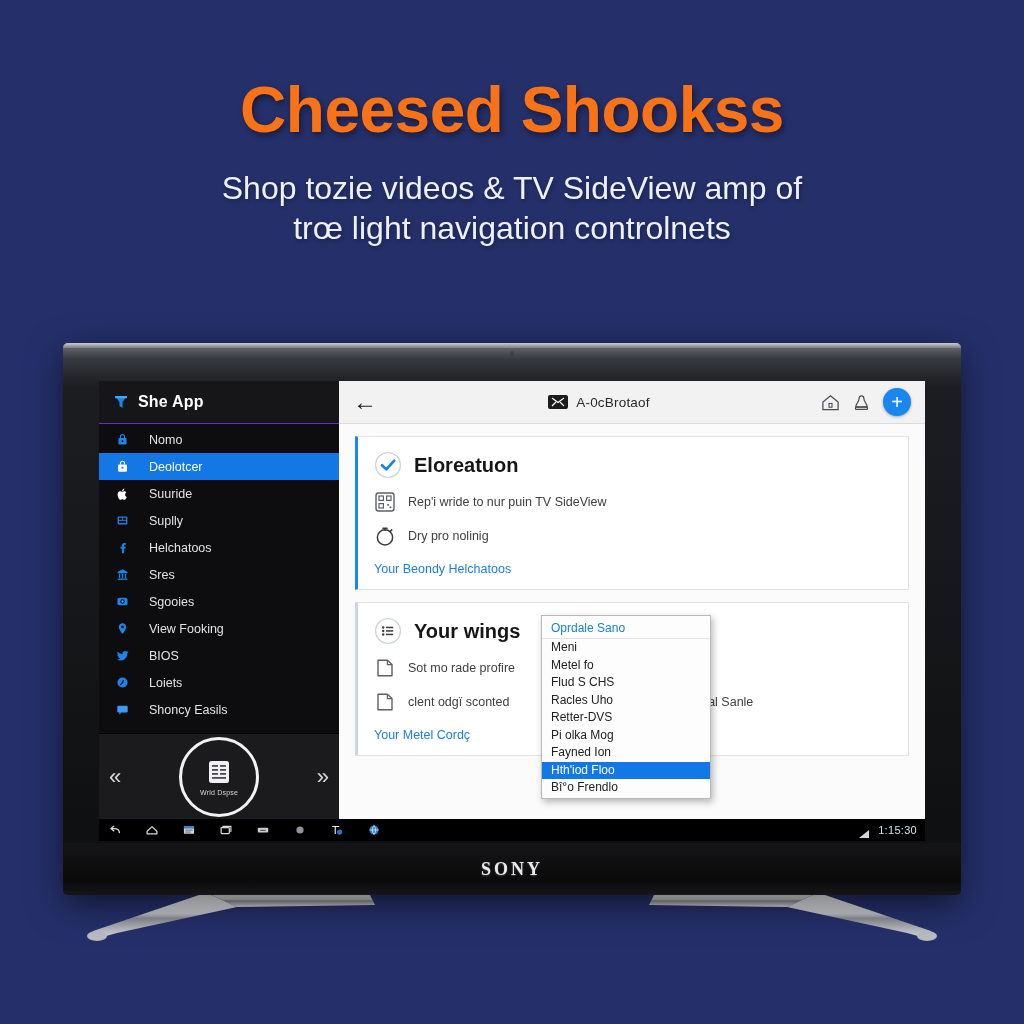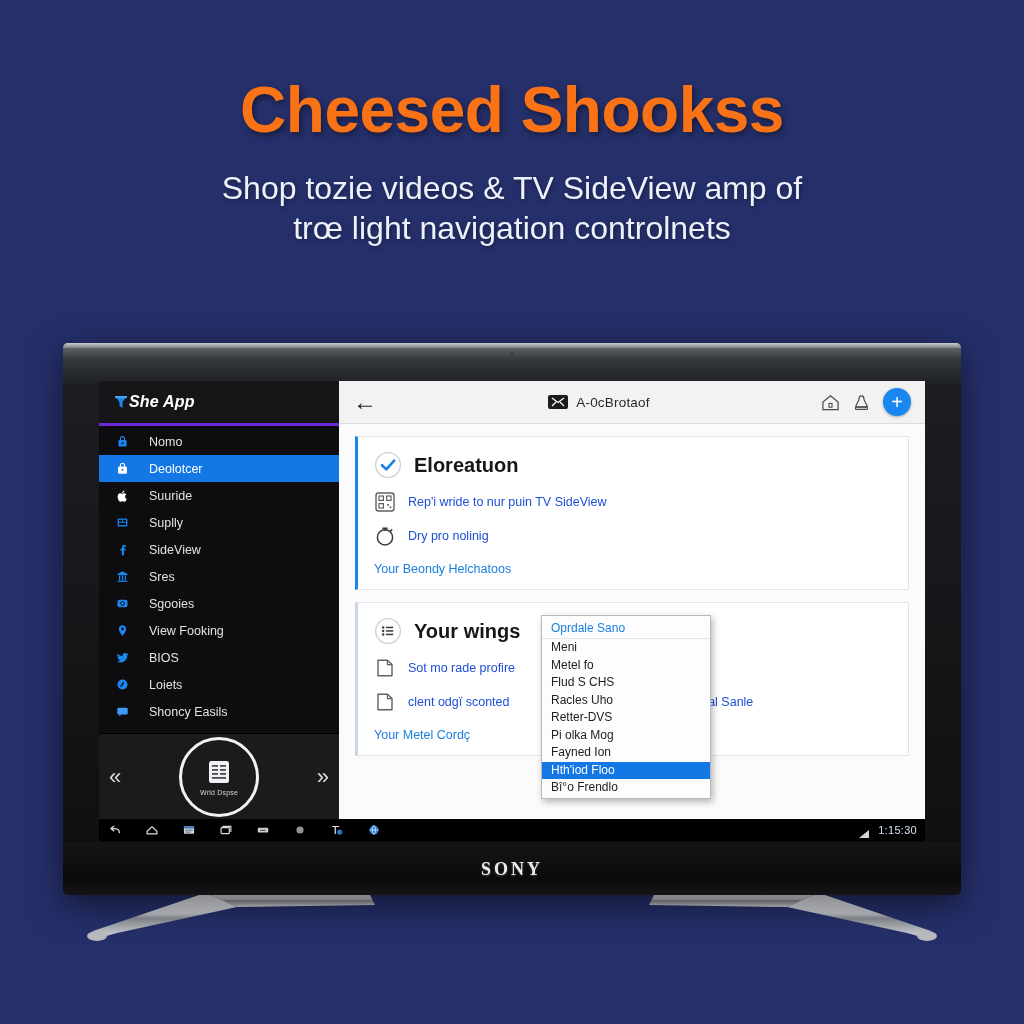--- a/index.html
+++ b/index.html
@@ -94,24 +94,23 @@
   .leg{position:absolute;top:548px;height:58px;width:300px;}
   .leg svg{display:block;}
 
   
   .sidebar{
     width:240px;background:#0d0d0f;
     display:flex;flex-direction:column;
     flex:0 0 240px;
   }
   .sb-header{
-    height:42px;display:flex;align-items:center;
+    height:42px;display:flex;align-items:center;gap:9px;
     padding:0 14px;background:#161618;
-    border-bottom:3px solid #6d28d9;
-    font-style:italic;
+    border-bottom:1px solid #6d28d9;
   }
   .sb-logo{width:16px;height:16px;flex:0 0 16px;}
   .sb-title{color:#fff;font-size:16px;font-weight:bold;letter-spacing:.2px;}
   .sb-list{flex:1;overflow:hidden;padding-top:2px;}
   .sb-item{
     height:27px;display:flex;align-items:center;gap:20px;
     padding:0 16px;color:#e2e2e4;font-size:12.5px;
     box-sizing:border-box;
   }
   .sb-item.active{background:#1477e6;color:#fff;}
@@ -166,21 +165,21 @@
     border-left:3px solid #1a86f0;
     padding:14px 16px 12px 16px;
     margin-bottom:12px;
   }
   .card.second{border-left-color:#c9d5e4;}
   .card-head{display:flex;align-items:center;gap:12px;margin-bottom:12px;}
   .head-ico{width:28px;height:28px;flex:0 0 28px;}
   .card-title{font-size:20px;font-weight:bold;color:#161616;}
   .row{display:flex;align-items:center;gap:12px;margin-bottom:12px;}
   .row-ico{width:22px;height:22px;flex:0 0 22px;}
-  .row-text{font-size:12.5px;color:#1d4ed8;white-space:nowrap;}
+  .row-text{font-size:12.5px;color:#404040;white-space:nowrap;}
   .link{color:#1a7fe0;font-size:12.5px;}
   .card-foot{margin-top:2px;}
 
   
   .dropdown{
     position:absolute;
     left:202px; top:191px;
     width:170px;
     background:#fdfdfd;
     border:1px solid #b9b9b9;
@@ -317,21 +316,21 @@
               </span>
               <span>Suplly</span>
             </div>
 
             <div class="sb-item">
               <span class="sb-ico">
                 <svg width="13" height="13" viewBox="0 0 16 16">
                     <path d="M9.8 15V9.3h1.9l.3-2.2H9.8V5.6c0-.6.2-1.1 1.1-1.1h1.2V2.5c-.2 0-.9-.1-1.8-.1-1.8 0-3 1.1-3 3.1v1.6H5.4v2.2h1.9V15z" fill="#1a86f0"></path>
                   </svg>
               </span>
-              <span>SideView</span>
+              <span>Helchatoos</span>
             </div>
 
             <div class="sb-item">
               <span class="sb-ico">
                 <svg width="13" height="13" viewBox="0 0 16 16">
                     <path d="M8 1.5L14 5v1.4H2V5z" fill="#1a86f0"></path>
                     <rect x="3.6" y="7" width="1.6" height="5.4" fill="#1a86f0"></rect>
                     <rect x="7.2" y="7" width="1.6" height="5.4" fill="#1a86f0"></rect>
                     <rect x="10.8" y="7" width="1.6" height="5.4" fill="#1a86f0"></rect>
                     <rect x="2" y="13" width="12" height="1.6" fill="#1a86f0"></rect>

